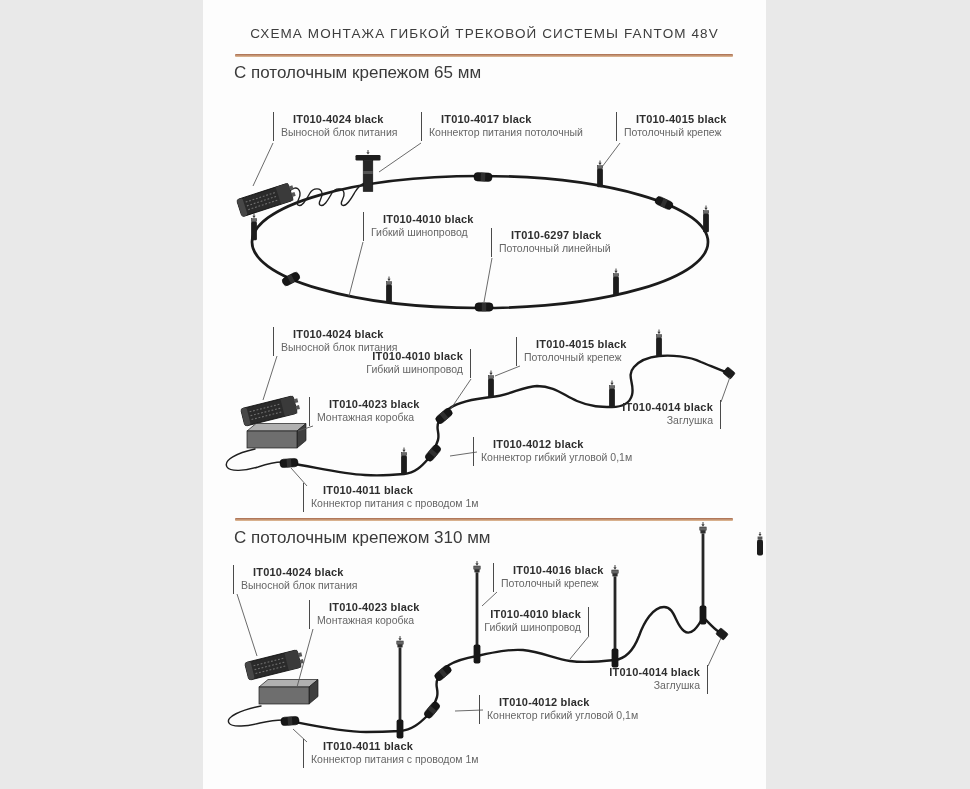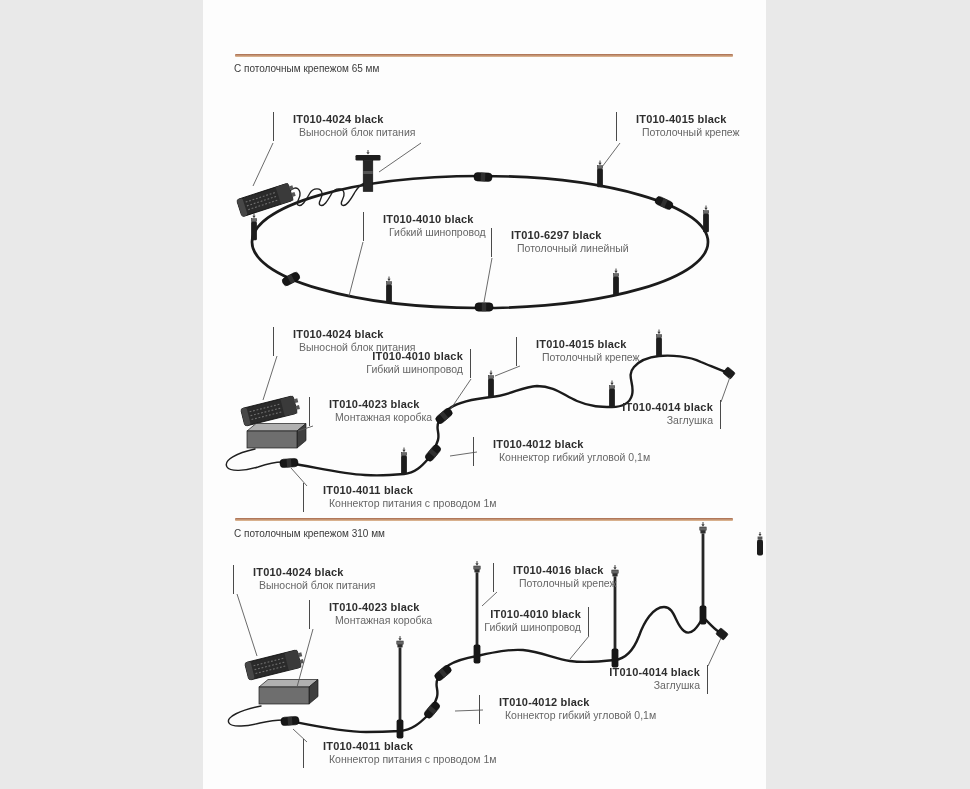--- a/index.html
+++ b/index.html
@@ -17,43 +17,44 @@
     position:absolute;left:0;top:26px;width:563px;
     text-align:center;font-size:13.5px;letter-spacing:1.1px;
     color:#3d3d3d;white-space:nowrap;
   }
   .divider{
     position:absolute;left:32px;width:498px;height:2.5px;
     background:linear-gradient(#a76a4e,#e2bf9a);
     border-radius:1px;
   }
   .sec-h{
-    position:absolute;left:31px;font-size:10px;color:#3a3a3a;white-space:nowrap;
+    position:absolute;left:31px;font-size:17px;color:#3a3a3a;white-space:nowrap;
   }
   svg.art{position:absolute;left:0;top:0;z-index:1;}
   .lbl{
     position:absolute;z-index:2;white-space:nowrap;
     padding:1px 0 2px 7px;border-left:1px solid #4a4a4a;min-height:24px;
   }
   .lbl.r{
     border-left:none;border-right:1px solid #4a4a4a;
     padding:1px 7px 2px 0;text-align:right;
   }
   .lbl .code{font-size:11px;font-weight:bold;color:#2e2e2e;letter-spacing:.2px;line-height:13px;padding-left:12px;}
-  .lbl .desc{font-size:10.5px;color:#666;line-height:13px;margin-left:18px;}
+  .lbl .desc{font-size:10.5px;color:#666;line-height:13px;}
   .trk{fill:none;stroke:#1b1b1b;stroke-width:2.4;stroke-linecap:round;}
   .ring{fill:none;stroke:#1b1b1b;stroke-width:2.7;}
   .crd{fill:none;stroke:#1f1f1f;stroke-width:1.4;stroke-linecap:round;}
   .ptr{stroke:#5a5a5a;stroke-width:.9;}
 </style>
 </head>
 <body>
 
 <div class="page">
 
+  <div class="title">СХЕМА МОНТАЖА ГИБКОЙ ТРЕКОВОЙ СИСТЕМЫ FANTOM 48V</div>
 
   <div class="divider" style="top:54px"></div>
   <div class="sec-h" style="top:63px">С потолочным крепежом 65 мм</div>
 
   <div class="divider" style="top:518px"></div>
   <div class="sec-h" style="top:528px">С потолочным крепежом 310 мм</div>
 
   <svg class="art" width="563" height="789" viewBox="0 0 563 789" xmlns="http://www.w3.org/2000/svg">
     <defs>
       <g id="post65">
@@ -171,20 +172,24 @@
       <line class="ptr" x1="280" y1="710" x2="252" y2="711"></line>
       <line class="ptr" x1="104" y1="742" x2="90" y2="729"></line>
       <line class="ptr" x1="505" y1="666" x2="518" y2="638"></line>
     </g>
   </svg>
 
   <div class="lbl" style="left:70px;top:112px">
     <div class="code">IT010-4024 black</div>
     <div class="desc">Выносной блок питания</div>
   </div>
+  <div class="lbl" style="left:218px;top:112px">
+    <div class="code">IT010-4017 black</div>
+    <div class="desc">Коннектор питания потолочный</div>
+  </div>
   <div class="lbl" style="left:413px;top:112px">
     <div class="code">IT010-4015 black</div>
     <div class="desc">Потолочный крепеж</div>
   </div>
   <div class="lbl" style="left:160px;top:212px">
     <div class="code">IT010-4010 black</div>
     <div class="desc">Гибкий шинопровод</div>
   </div>
   <div class="lbl" style="left:288px;top:228px">
     <div class="code">IT010-6297 black</div>

